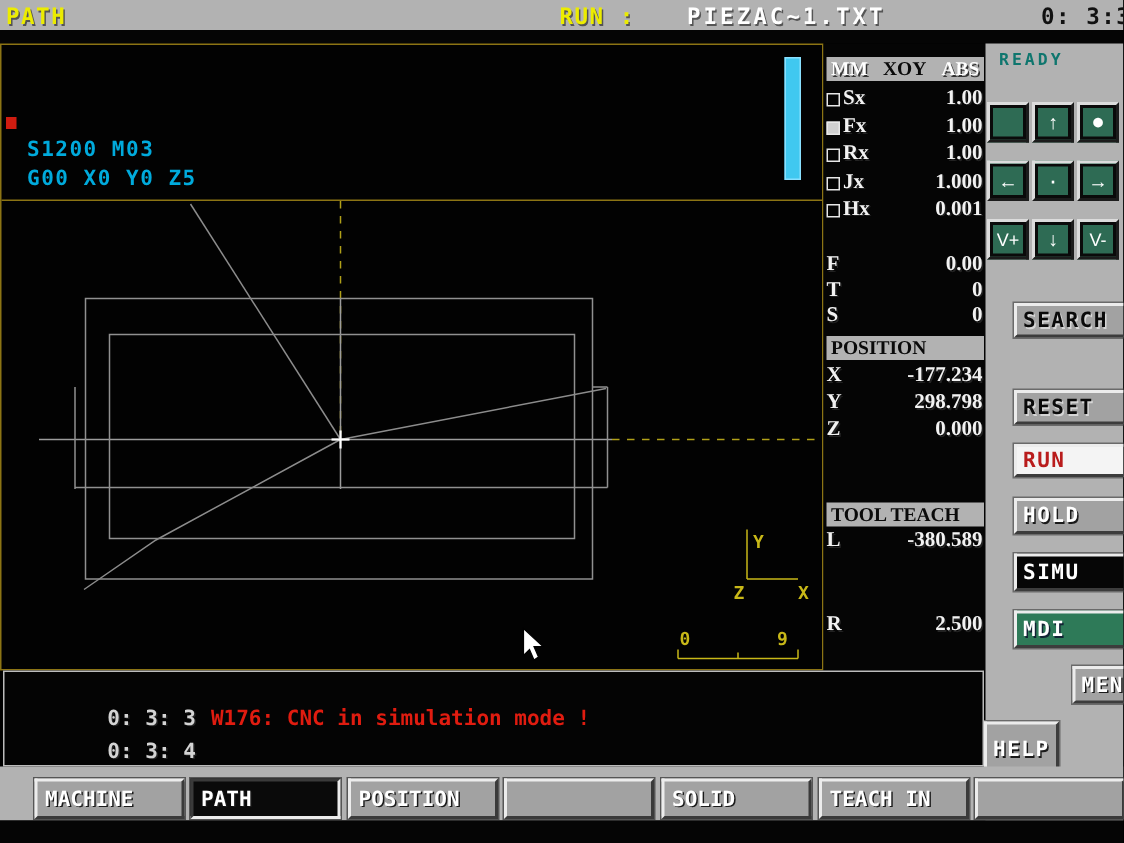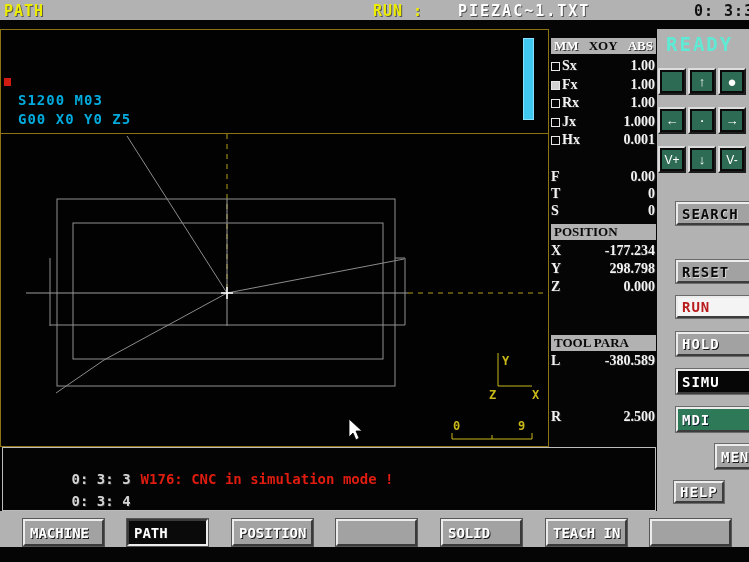--- a/index.html
+++ b/index.html
@@ -32,21 +32,21 @@
   .hdrbar .lit{color:#fff;text-shadow:1px 1px 0 #333;}
   .hdrbar .dark{color:#0a0a0a;}
   .prow{position:absolute;left:2px;right:3px;height:16px;display:flex;align-items:center;
         font-size:14px;color:#f2f2f2;text-shadow:1px 1px 0 #222;white-space:pre;}
   .prow .pval{margin-left:auto;}
   .cb{display:inline-block;width:9px;height:9px;border:1px solid #e8e8e8;margin-right:2px;background:transparent;}
   .cb.checked{background:#d0d0d0;}
 
   
   .rightbg{position:absolute;left:657px;top:29px;width:92px;height:518px;background:#b2b2b2;}
-  .ready{position:absolute;left:666px;top:33px;font-size:19px;color:#5eead4;letter-spacing:2px;}
+  .ready{position:absolute;left:666px;top:33px;font-size:11px;color:#0f766e;letter-spacing:2px;}
   .joggrid{position:absolute;left:658px;top:68px;display:grid;grid-template-columns:repeat(3,28px);
            grid-auto-rows:27px;column-gap:2px;row-gap:12px;}
   .jog{background:#2e6b54;border:2px solid;border-color:#dcdcdc #1c1c1c #1c1c1c #dcdcdc;
        box-shadow:inset 0 0 0 2px #0a0a0a;display:flex;align-items:center;justify-content:center;
        color:#fff;font-size:13px;padding:0;cursor:default;}
   .jog .glyph{text-shadow:none;line-height:1;}
   .skey{position:absolute;background:#a2a2a2;border:2px solid;border-color:#ececec #3c3c3c #3c3c3c #ececec;
         box-shadow:0 0 0 1px #6a6a6a;font-size:14px;letter-spacing:1px;display:flex;align-items:center;
         padding-left:4px;white-space:pre;font-family:inherit;font-weight:bold;margin-left:18px;}
   .skey.dark-text{color:#0a0a0a;text-shadow:1px 1px 0 #d6d6d6;}
@@ -57,21 +57,21 @@
 
   
   .msgbox{position:absolute;left:2px;top:447px;width:654px;height:64px;background:#040404;
           border:1px solid #bcbcbc;}
   .msgline{position:absolute;left:18px;height:16px;font-size:14px;white-space:pre;}
   .mtime{color:#d4d4d4;text-shadow:1px 1px 0 #222;}
   .mtext{color:#e01c10;margin-left:10px;}
 
   
   .bottombar{position:absolute;left:0;top:511px;width:749px;height:36px;background:#b2b2b2;}
-  .softkey{position:absolute;top:8px;width:81px;height:27px;background:#a2a2a2;
+  .softkey{position:absolute;top:8px;width:100px;height:27px;background:#a2a2a2;
            border:2px solid;border-color:#ececec #3a3a3a #3a3a3a #ececec;box-shadow:0 0 0 1px #565656;
            color:#fff;font-size:14px;font-weight:bold;text-shadow:1px 1px 0 #1a1a1a;
            display:flex;align-items:center;padding-left:5px;white-space:pre;font-family:inherit;}
   .softkey.pressed{background:#0a0a0a;border-color:#3a3a3a #ececec #ececec #3a3a3a;}
   .bottomstrip{position:absolute;left:0;top:547px;width:749px;height:15px;background:#050505;}
 </style>
 </head>
 <body>
 
 <div class="screen">
@@ -205,21 +205,21 @@
     <div class="prow" style="top:232px">
       <span>Y</span>
       <span class="pval">298.798</span>
     </div>
     <div class="prow" style="top:250px">
       <span>Z</span>
       <span class="pval">0.000</span>
     </div>
 
     <div class="hdrbar" style="top:306px">
-      <span class="dark">TOOL PARA</span>
+      <span class="dark">TOOL TEACH</span>
     </div>
     <div class="prow" style="top:324px">
       <span>L</span>
       <span class="pval">-380.589</span>
     </div>
     <div class="prow" style="top:380px">
       <span>R</span>
       <span class="pval">2.500</span>
     </div>
   </div>
@@ -257,21 +257,21 @@
       </button>
   </div>
 
   <button class="skey dark-text" style="left:658px;top:202px;width:88px;height:23px">SEARCH</button>
   <button class="skey dark-text" style="left:658px;top:260px;width:88px;height:23px">RESET</button>
   <button class="skey run-style" style="left:658px;top:296px;width:88px;height:22px">RUN</button>
   <button class="skey white-text" style="left:658px;top:332px;width:88px;height:24px">HOLD</button>
   <button class="skey simu-style" style="left:658px;top:369px;width:88px;height:25px">SIMU</button>
   <button class="skey mdi-style" style="left:658px;top:407px;width:88px;height:25px">MDI</button>
   <button class="skey white-text" style="left:697px;top:444px;width:42px;height:25px">MENU</button>
-  <button class="skey white-text" style="left:656px;top:481px;width:50px;height:22px">HELP</button>
+  <button class="skey white-text" style="left:638px;top:481px;width:50px;height:38px">HELP</button>
 
   <div class="msgbox">
     <div class="msgline" style="top:7px">
       <span class="mtime">0: 3: 3</span><span class="mtext">W176: CNC in simulation mode !</span>
     </div>
     <div class="msgline" style="top:29px">
       <span class="mtime">0: 3: 4</span><span class="mtext"></span>
     </div>
   </div>
 

